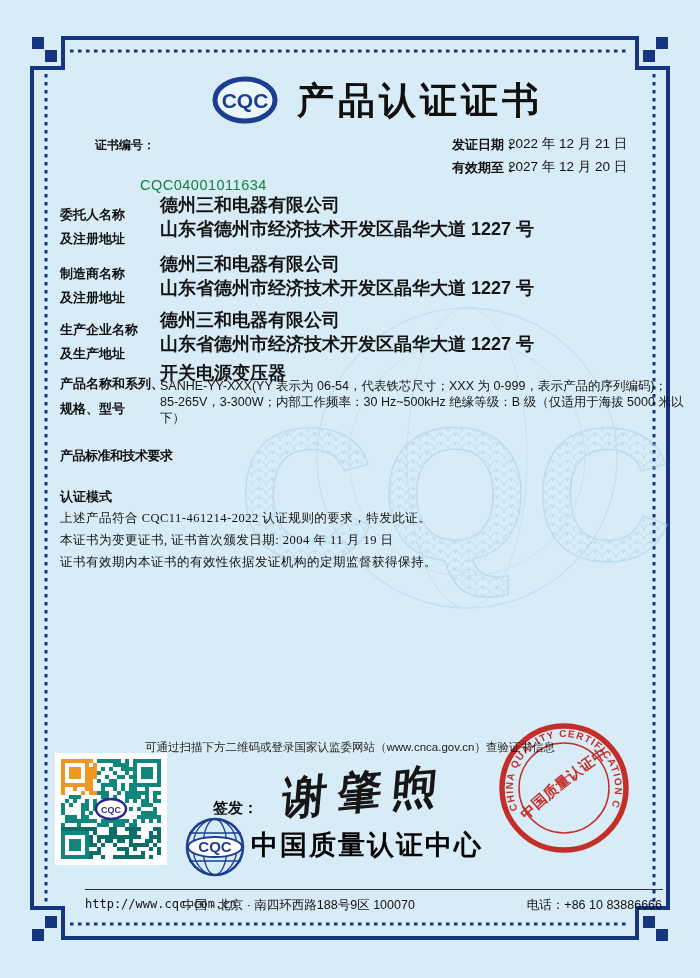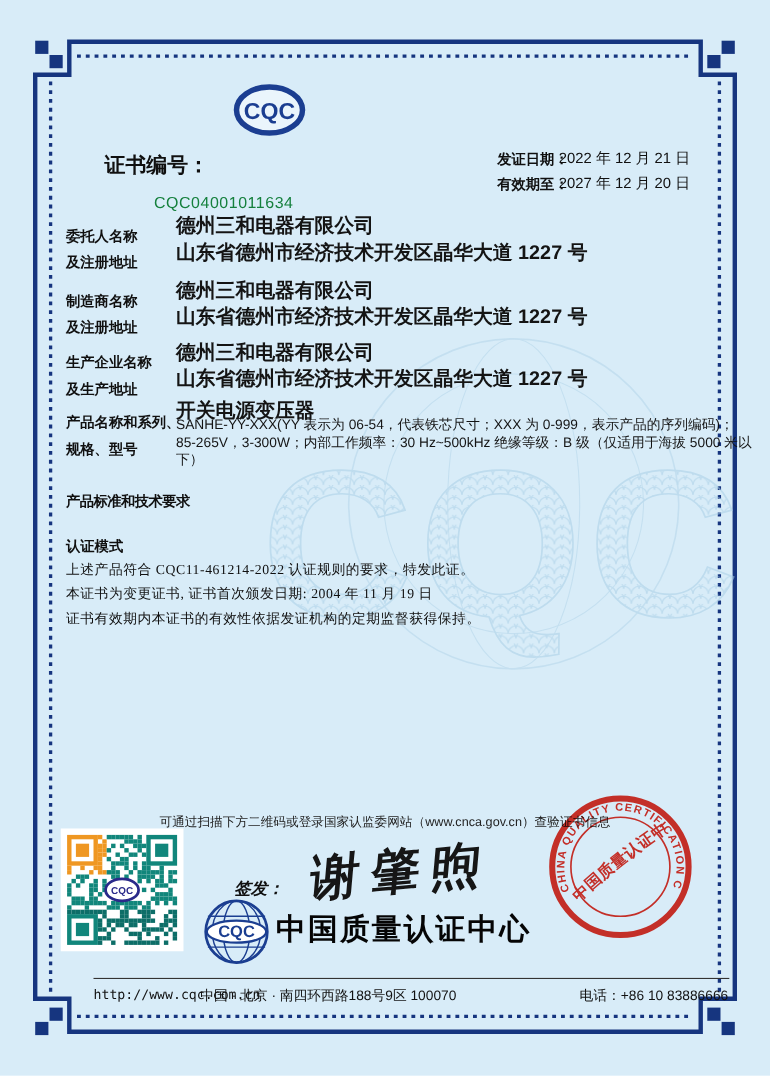--- a/index.html
+++ b/index.html
@@ -4,35 +4,35 @@
 <style>
   html,body{margin:0;padding:0;}
   body{font-family:"Liberation Sans","DejaVu Sans",sans-serif;}
   .page{position:relative;width:700px;height:978px;background:#d8ecf8;overflow:hidden;}
   .abs{position:absolute;}
   svg text{font-family:"Liberation Sans","DejaVu Sans",sans-serif;}
 
   
   .title{left:297px;top:76px;font-size:37px;font-weight:bold;color:#101010;letter-spacing:4px;white-space:nowrap;}
   .kai{font-family:"Liberation Serif","DejaVu Serif",serif;}
-  .certno-label{left:95px;top:137px;font-size:19px;font-weight:bold;color:#101010;}
+  .certno-label{left:95px;top:137px;font-size:12px;font-weight:bold;color:#101010;}
   .certno-value{left:140px;top:136px;font-size:14.5px;color:#15803d;letter-spacing:.5px;margin-top:41px;}
   .date-label{font-size:13px;font-weight:bold;color:#101010;}
   .date-value{font-size:13.5px;color:#101010;}
 
   
   .flabel{left:60px;font-size:13px;font-weight:bold;color:#101010;white-space:nowrap;margin-top:13px;}
   .fvalue{left:160px;font-size:18px;color:#141414;white-space:nowrap;font-weight:bold;}
   .spec{font-size:12.5px;line-height:16px;color:#141414;}
 
   .stmt{left:60px;font-size:12.5px;color:#101010;white-space:nowrap;letter-spacing:.5px;}
 
   .note{left:0;top:740px;width:700px;text-align:center;font-size:11.5px;color:#222;}
 
-  .sign-label{left:213px;top:799px;font-size:15px;font-weight:bold;color:#101010;font-style:italic;}
+  .sign-label{left:213px;top:799px;font-size:15px;font-weight:bold;color:#101010;}
   .signature{left:282px;top:762px;font-size:45px;color:#161616;font-weight:600;
     transform:rotate(-5deg) skewX(-10deg);letter-spacing:10px;white-space:nowrap;}
   .orgname{left:251px;top:827px;font-size:27px;font-weight:600;color:#050505;letter-spacing:2px;white-space:nowrap;}
 
   .footer-line{left:85px;top:889px;width:578px;height:1px;background:#333;}
   .footer-url{left:85px;top:897px;font-size:12px;color:#111;font-family:"DejaVu Sans Mono","Liberation Mono",monospace;}
   .footer-addr{left:0;top:897px;width:597px;text-align:center;font-size:12.5px;color:#111;}
   .footer-phone{right:38px;top:897px;font-size:12.5px;color:#111;}
 
   .stamp{left:489px;top:713px;mix-blend-mode:multiply;}
@@ -73,20 +73,21 @@
       <ellipse cx="467" cy="458" rx="60" ry="150" fill="none" stroke="#b5d6ea" stroke-width="1"></ellipse>
       <text x="238" y="560" font-size="190" font-weight="bold" letter-spacing="6" fill="url(#scales)" stroke="#a9cfe6" stroke-width="1.5">CQC</text>
     </g>
   </svg>
 
   <svg class="abs" style="left:210px;top:74px" width="70" height="52">
     <ellipse cx="35" cy="26" rx="30" ry="21" fill="#eaf5fc" stroke="#1b3e91" stroke-width="5"></ellipse>
     <text x="35" y="34" text-anchor="middle" font-size="21" font-weight="bold" fill="#1b3e91">CQC</text>
   </svg>
 
+  <div class="abs title">产品认证证书</div>
 
   <div class="abs certno-label kai">证书编号：</div>
   <div class="abs certno-value">CQC04001011634</div>
   <div class="abs date-label kai" style="left:452px;top:136px">发证日期：</div>
   <div class="abs date-value" style="left:508px;top:135px">2022 年 12 月 21 日</div>
   <div class="abs date-label kai" style="left:452px;top:159px">有效期至：</div>
   <div class="abs date-value" style="left:508px;top:158px">2027 年 12 月 20 日</div>
 
   <div>
     <div class="abs flabel" style="top:193px">委托人名称</div>

